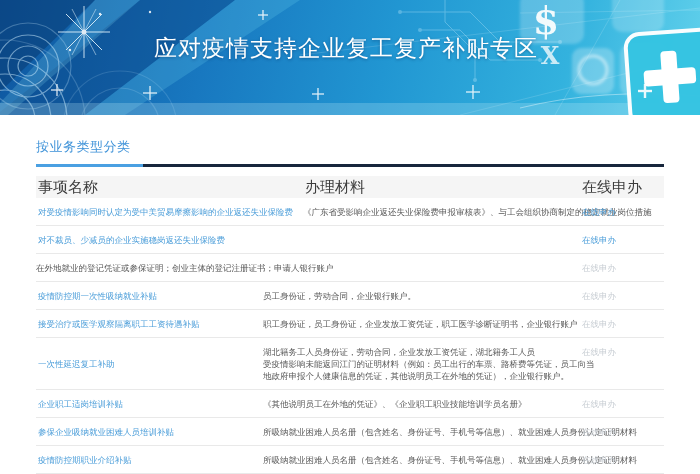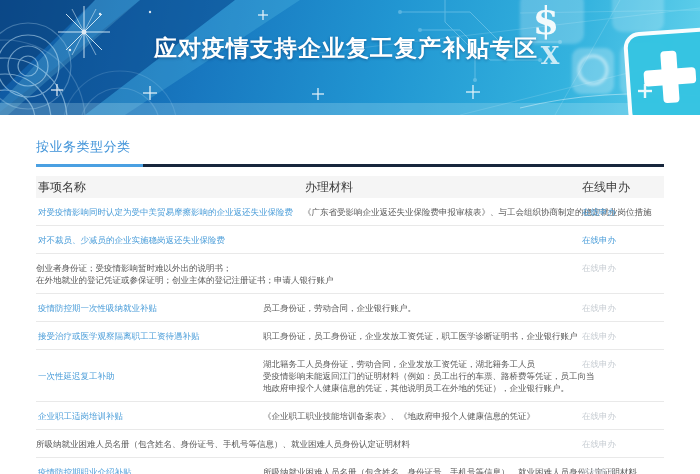--- a/index.html
+++ b/index.html
@@ -7,35 +7,35 @@
     width:700px;height:474px;overflow:hidden;position:relative;
     font-family:"Liberation Sans","DejaVu Sans",sans-serif;
     -webkit-font-smoothing:antialiased;
   }
   
   .banner{position:relative;width:700px;height:115px;overflow:hidden;
     background:linear-gradient(103deg,#0e57a0 0%,#1878c0 30%,#2196d2 55%,#33b2de 80%,#63d2ec 100%);}
   .banner svg{position:absolute;left:0;top:0;display:block;}
   .banner-title{
     position:absolute;left:154px;top:33px;margin:0;
-    color:#ffffff;font-size:23px;font-weight:bold;letter-spacing:1px;
+    color:#ffffff;font-size:23px;font-weight:normal;letter-spacing:1px;
     text-shadow:0 1px 3px rgba(5,45,95,.45);white-space:nowrap;
   }
   
   .content{padding:0 36px;}
   .section-title{
     margin:23px 0 0 0;font-size:13px;font-weight:normal;
     color:var(--accent-blue,#3e92d8);letter-spacing:.5px;
   }
   .rule{position:relative;margin-top:8px;height:3px;background:var(--rule-dark,#17263c);}
   .rule-blue{position:absolute;left:0;top:0;width:107px;height:3px;background:var(--accent-blue-bright,#4aa0e2);}
   
   .table{margin-top:9px;font-size:8.5px;}
   .thead{position:relative;display:flex;align-items:center;height:22px;
-    background:var(--header-bg,#f5f5f5);color:#3c3c3c;font-size:12px;}
+    background:var(--header-bg,#f5f5f5);color:#3c3c3c;font-size:15px;}
   .th-name{flex:0 0 227px;padding-left:2px;}
   .th-mat{flex:1;margin-left:40px;}
   .th-online{position:absolute;left:546px;top:50%;transform:translateY(-50%);}
   .row{position:relative;display:flex;align-items:center;
     padding:7.5px 0;border-bottom:1px solid #e9e9e9;line-height:12px;}
   .cell-name{flex:0 0 auto;min-width:227px;padding-left:2px;padding-right:10px;
     box-sizing:border-box;white-space:nowrap;color:var(--link-blue,#4a9dd9);
     text-decoration:none;cursor:pointer;}
   .cell-mat{flex:1 1 auto;color:#585858;}
   .cell-online{position:absolute;left:546px;top:7.5px;text-decoration:none;white-space:nowrap;}
@@ -165,21 +165,20 @@
             <div>《广东省受影响企业返还失业保险费申报审核表》、与工会组织协商制定的稳定就业岗位措施</div>
           </div>
           <a class="cell-online active">在线申办</a>
         </div>
         <div class="row">
           <a class="cell-name">对不裁员、少减员的企业实施稳岗返还失业保险费</a>
           <a class="cell-online active">在线申办</a>
         </div>
         <div class="row">
           <div class="cell-mat">
-            <div>创业者身份证；受疫情影响暂时难以外出的说明书；</div>
             <div>在外地就业的登记凭证或参保证明；创业主体的登记注册证书；申请人银行账户</div>
           </div>
           <a class="cell-online disabled">在线申办</a>
         </div>
         <div class="row">
           <a class="cell-name">疫情防控期一次性吸纳就业补贴</a>
           <div class="cell-mat">
             <div>员工身份证，劳动合同，企业银行账户。</div>
           </div>
           <a class="cell-online disabled">在线申办</a>
@@ -196,25 +195,26 @@
           <div class="cell-mat">
             <div>湖北籍务工人员身份证，劳动合同，企业发放工资凭证，湖北籍务工人员</div>
             <div>受疫情影响未能返回江门的证明材料（例如：员工出行的车票、路桥费等凭证，员工向当</div>
             <div>地政府申报个人健康信息的凭证，其他说明员工在外地的凭证），企业银行账户。</div>
           </div>
           <a class="cell-online disabled">在线申办</a>
         </div>
         <div class="row">
           <a class="cell-name">企业职工适岗培训补贴</a>
           <div class="cell-mat">
-            <div>《企业职工职业技能培训备案表》、《地政府申报个人健康信息的凭证》</div>
-          </div>
-          <a class="cell-online disabled">在线申办</a>
-        </div>
-        <div class="row">
+            <div>《其他说明员工在外地的凭证》、《企业职工职业技能培训学员名册》</div>
+          </div>
+          <a class="cell-online disabled">在线申办</a>
+        </div>
+        <div class="row">
+          <a class="cell-name">参保企业吸纳就业困难人员培训补贴</a>
           <div class="cell-mat">
             <div>所吸纳就业困难人员名册（包含姓名、身份证号、手机号等信息）、就业困难人员身份认定证明材料</div>
           </div>
           <a class="cell-online disabled">在线申办</a>
         </div>
         <div class="row">
           <a class="cell-name">疫情防控期职业介绍补贴</a>
           <div class="cell-mat">
             <div>所吸纳就业困难人员名册（包含姓名、身份证号、手机号等信息）、就业困难人员身份认定证明材料</div>
           </div>

